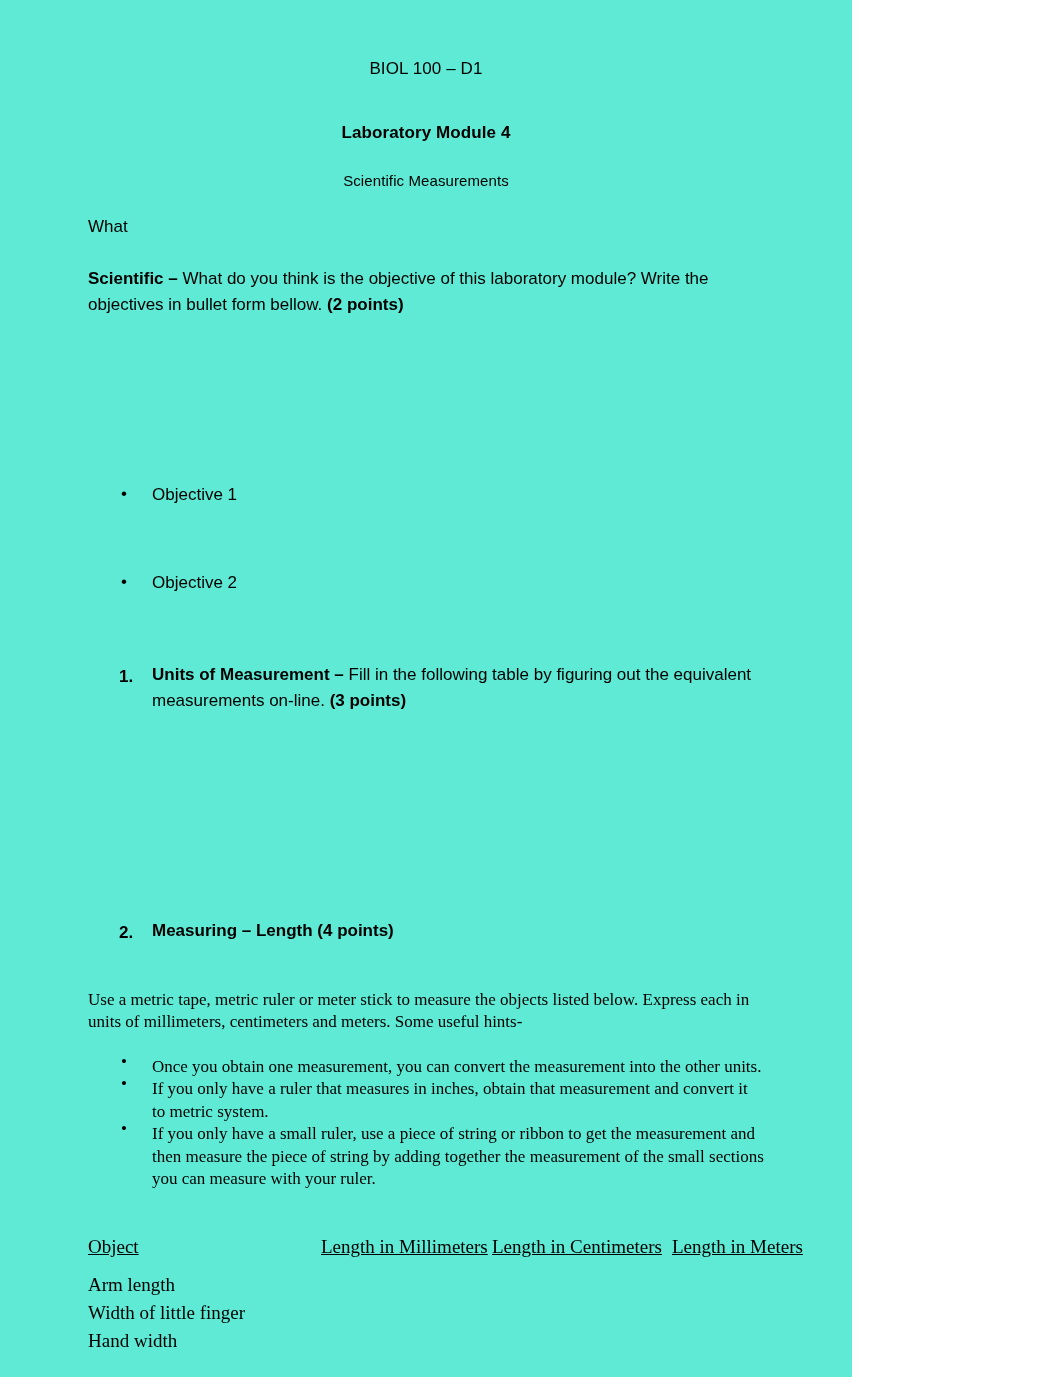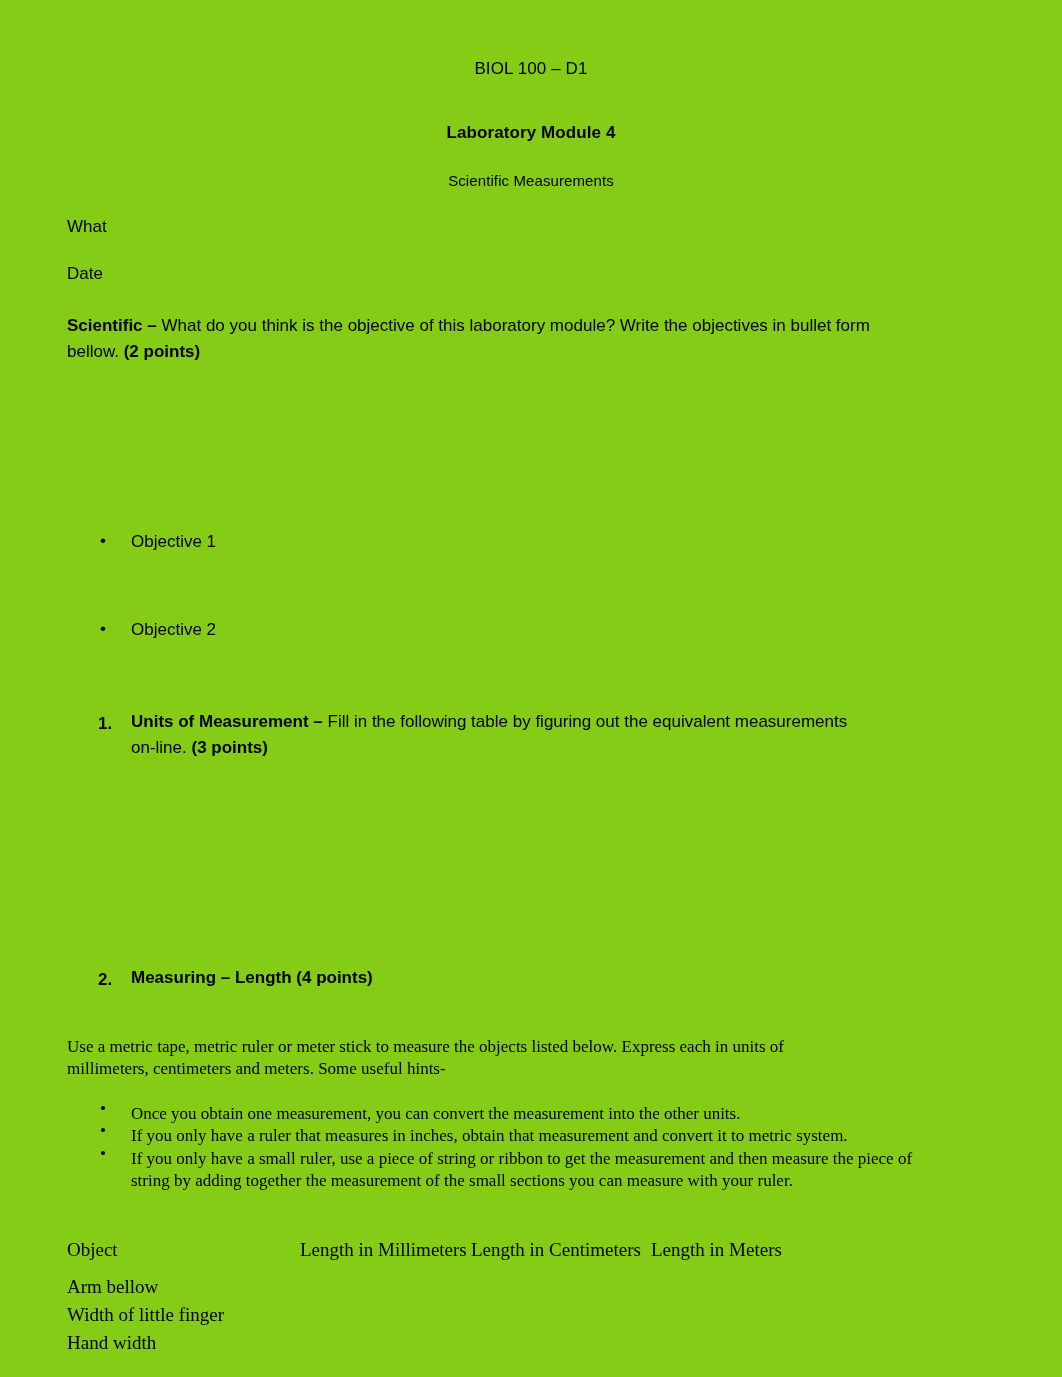--- a/index.html
+++ b/index.html
@@ -12,25 +12,25 @@
     height: 1377px;
     position: relative;
     overflow: hidden;
     font-family: "Liberation Sans", sans-serif;
     color: #000000;
     -webkit-font-smoothing: antialiased;
   }
 
   .page {
     position: relative;
-    width: 1062px;
+    width: 852px;
     height: 1377px;
-    background: #84cc16;
+    background: #5eead4;
     box-sizing: border-box;
-    padding: 0 67px;
+    padding: 0 88px;
   }
 
   
   .doc-header {
     text-align: center;
     font-size: 17px;
     padding-top: 59px;
     letter-spacing: 0.1px;
   }
 
@@ -161,20 +161,21 @@
     border: 0;
     padding: 0;
     text-align: left;
     font-weight: normal;
     vertical-align: middle;
   }
   .meas-table thead th {
     height: 46px;
     line-height: 1.16;
     vertical-align: middle;
+    text-decoration: underline;
   }
   .meas-table th.hdr-object { vertical-align: middle; }
   .meas-table th.hdr-m      { vertical-align: middle; padding-left: 3px; }
   .meas-table tbody td {
     height: 28px;
     line-height: 1.25;
   }
 </style>
 </head>
 <body>
@@ -182,21 +183,20 @@
 <div class="page">
 
   <div class="doc-header">BIOL 100 – D1</div>
 
   <div class="title-main">Laboratory Module 4</div>
 
   <div class="title-sub">Scientific Measurements</div>
 
   <div class="field-line name">What</div>
 
-  <div class="field-line date">Date</div>
 
   <p class="objectives-para"><b>Scientific</b><b> – </b><span>What do you think is the objective of this laboratory module?  Write the objectives in bullet form bellow. </span><b>(2 points)</b></p>
 
   <ul class="obj-bullets">
     <li class="obj-item obj-item-1">
       <span class="bullet-mark">•</span>
       <span>Objective 1</span>
     </li>
     <li class="obj-item obj-item-2">
       <span class="bullet-mark">•</span>
@@ -241,21 +241,21 @@
       <thead>
         <tr>
           <th class="hdr-object">Object</th>
           <th class="hdr-mm">Length in Millimeters</th>
           <th class="hdr-cm">Length in Centimeters</th>
           <th class="hdr-m">Length in Meters</th>
         </tr>
       </thead>
       <tbody>
         <tr>
-          <td>Arm bellow</td>
+          <td>Arm length</td>
           <td></td>
           <td></td>
           <td></td>
         </tr>
         <tr>
           <td>Width of little finger</td>
           <td></td>
           <td></td>
           <td></td>
         </tr>

